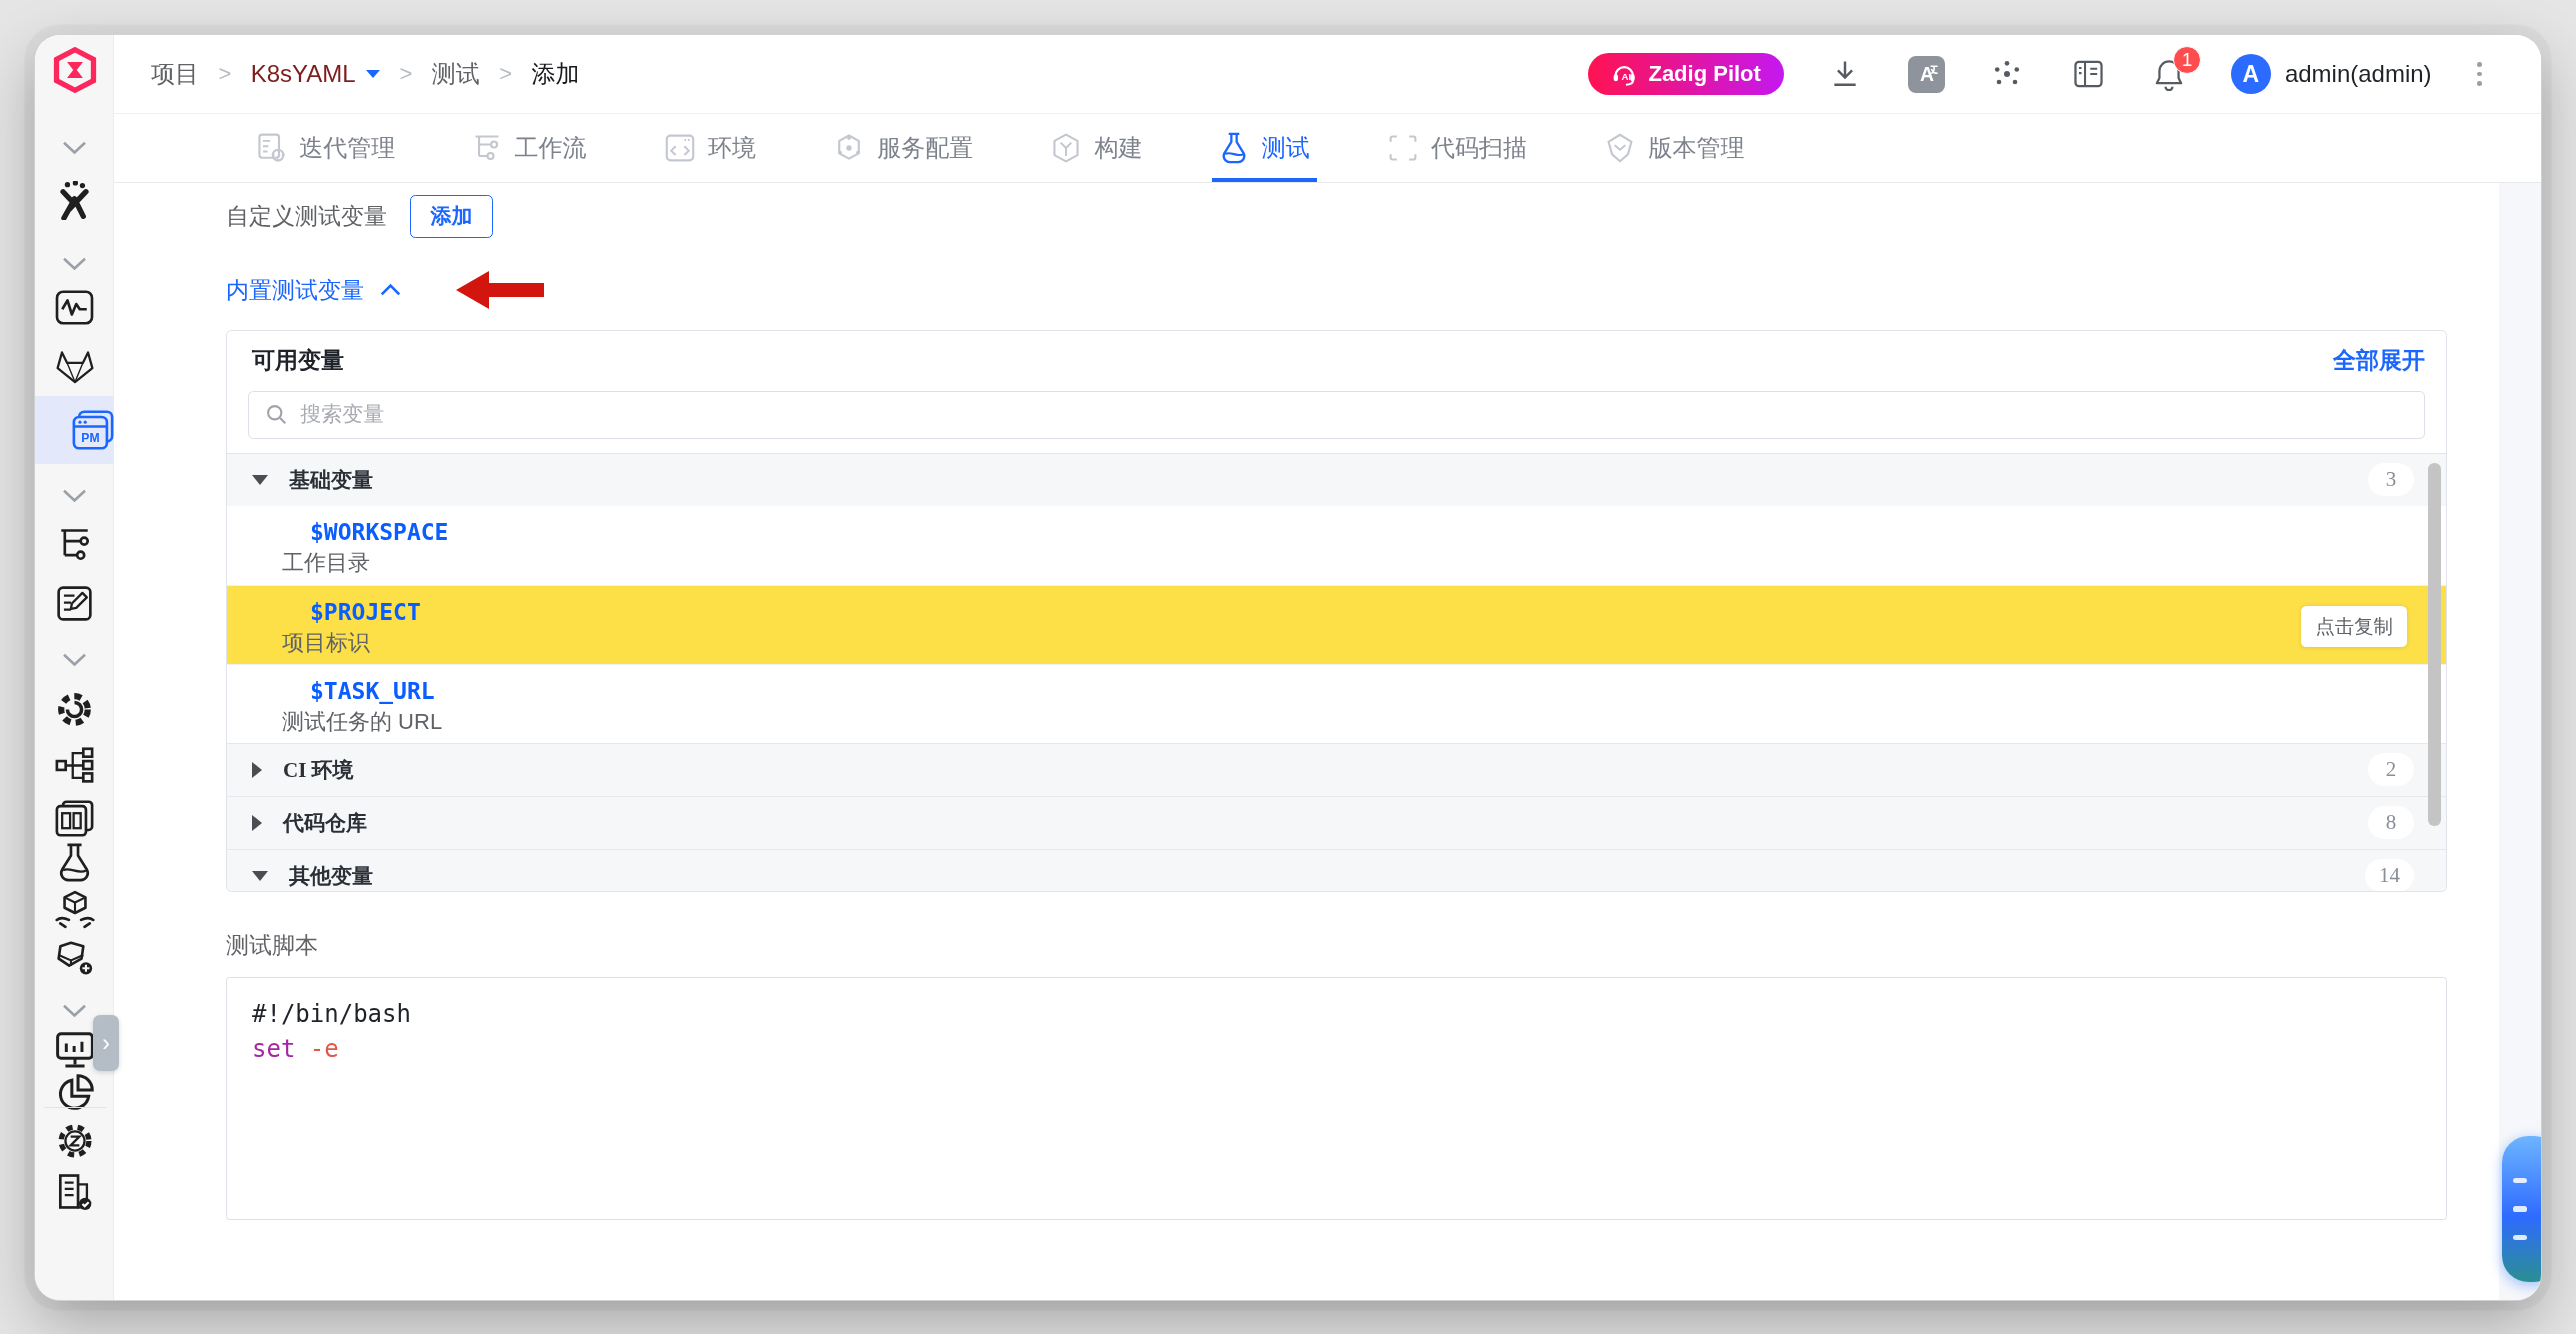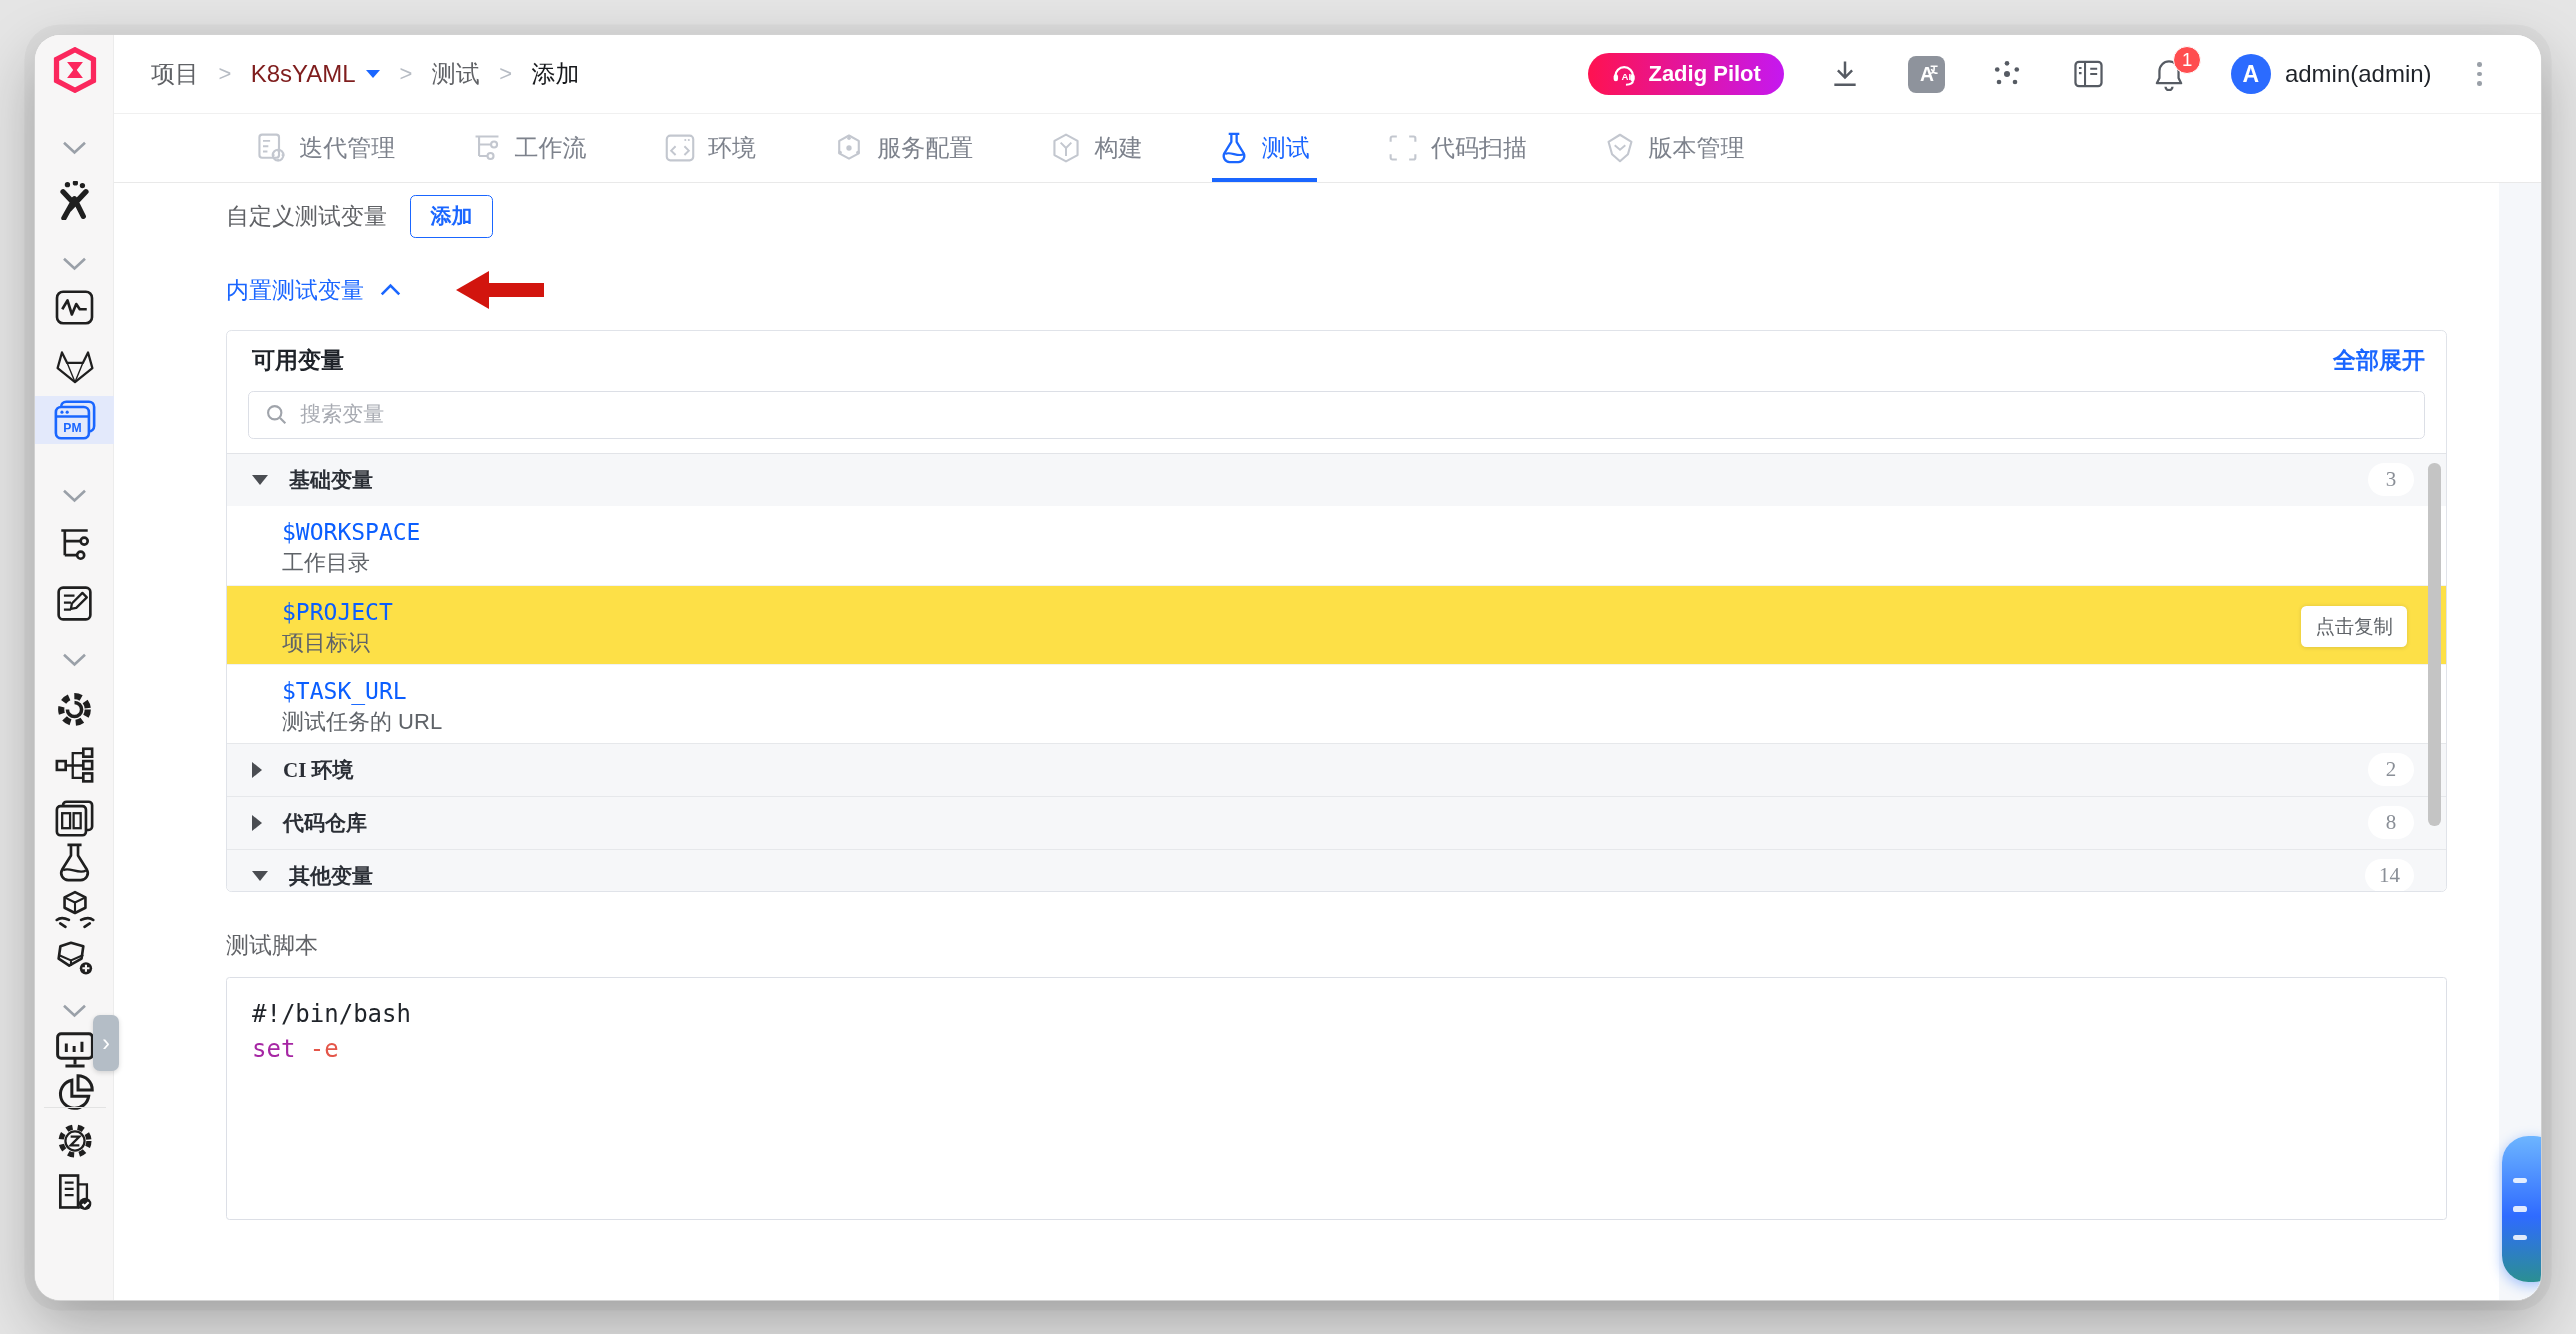--- a/index.html
+++ b/index.html
@@ -17,21 +17,21 @@
     background:#fff; border-radius:25px; overflow:hidden;
     box-shadow:0 0 0 0.9px #d2d2d2, 0 0 0 10.6px rgba(0,0,0,.035), 0 23px 62px rgba(0,0,0,.28);
   }
   
   .sidebar {
     position:absolute; left:0; top:0; bottom:0; width:79px;
     background:#f7f6f6; border-right:0.9px solid #ececec; z-index:30;
   }
   .side-item { position:absolute; left:0; width:79px; height:49px; display:flex; align-items:center; justify-content:center; }
   .side-item svg { display:block; }
-  .side-item.selected { background:#e3e9fb; height:48px; }
+  .side-item.selected { background:#e3e9fb; height:68px;justify-content:flex-end; }
   .side-divider { position:absolute; left:8.8px; width:62px; height:0.9px; background:#e3e3e3; }
   .collapse-tab {
     position:absolute; left:58px; top:980px; width:26.4px; height:56px;
     background:#b4bdc6; border-radius:7px; display:flex; align-items:center; justify-content:center;
     color:#fff; font-size:23px; z-index:40; box-shadow:0 1.8px 5.3px rgba(0,0,0,.15);
   }
   
   .topbar {
     position:absolute; left:79px; right:0; top:0; height:79px; background:#fff;
     border-bottom:0.9px solid #f0f0f0; display:flex; align-items:center; justify-content:space-between;
@@ -109,21 +109,21 @@
   .group-row {
     height:53px; background:#f6f7f9; border-top:0.9px solid #e6e8eb;
     display:flex; align-items:center; padding:0 32px 0 25px; gap:21px;font-family:Liberation Serif, serif;
   }
   .group-name { font-size:21px; font-weight:bold; color:#2b2f36; flex:1; }
   .count-pill { background:#fff; border-radius:17.6px; min-width:46px; height:33px; padding:0 14px; display:flex; align-items:center; justify-content:center; font-size:21px; color:#8a8f97; }
   .caret-down { width:0; height:0; border-left:8px solid transparent; border-right:8px solid transparent; border-top:10.6px solid #4a4d52; }
   .caret-right { width:0; height:0; border-top:8px solid transparent; border-bottom:8px solid transparent; border-left:10.6px solid #4a4d52; }
   .var-row { height:79px; padding:10.6px 35px 0 55px; position:relative; border-top:0.9px solid #f0f2f4; }
   .var-row.highlight { background:#fde047; }
-  .var-name { font-family:"DejaVu Sans Mono","Liberation Mono",monospace; font-size:23px; font-weight:400; color:#0a5eff; line-height:32px; }
+  .var-name { font-family:"DejaVu Sans Mono","Liberation Mono",monospace; font-size:23px; font-weight:700; color:#0a5eff; line-height:32px;margin-left:28px; }
   .var-desc { font-size:22px; color:#5f6368; line-height:28px; margin-top:1px; }
   .copy-tip {
     position:absolute; right:39px; top:20px; background:#fff; border-radius:5.3px; padding:7px 14px;
     font-size:19.4px; color:#5f6368; box-shadow:0 0.9px 4.4px rgba(0,0,0,.12);
   }
   .vars-scrollbar { position:absolute; right:5.3px; top:132px; width:12.3px; height:363px; border-radius:6.2px; background:#c4c4c4; }
   
   .script-label { position:absolute; left:112px; top:747px; font-size:23px; color:#606266; }
   .script-editor {
     position:absolute; left:112px; top:794px; width:2221px; height:243px;

